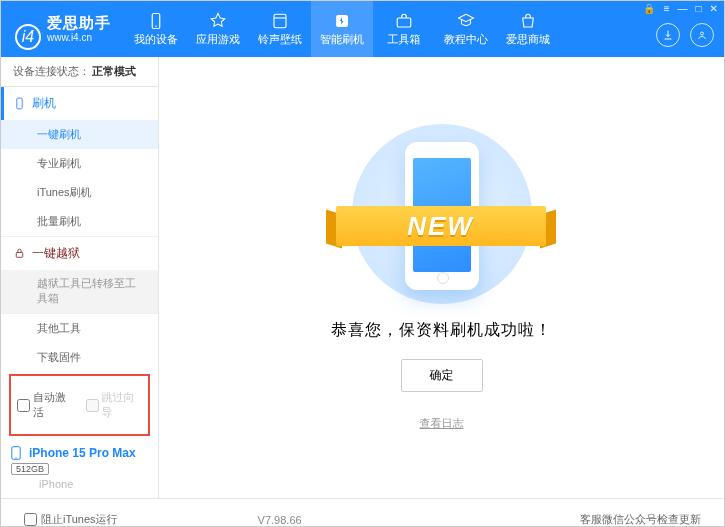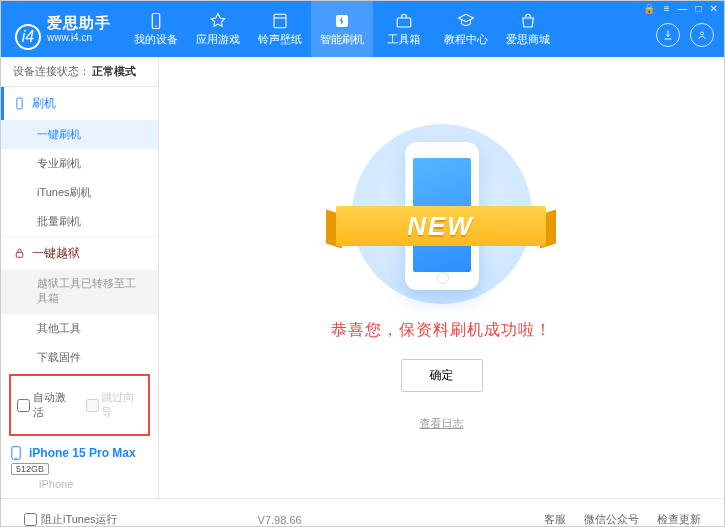--- a/index.html
+++ b/index.html
@@ -46,27 +46,27 @@
 .circle-bg { position: absolute; width: 180px; height: 180px; left: 10px; top: 0; border-radius: 50%; background: radial-gradient(circle at 50% 45%, #e8f3ff 0%, #d3e9ff 60%, #c6e2ff 100%); }
 .phone { position: absolute; left: 63px; top: 18px; width: 74px; height: 148px; background: #fff; border-radius: 12px; box-shadow: 0 8px 20px rgba(30,120,230,0.25); }
 .phone::before { content: ""; position: absolute; left: 8px; right: 8px; top: 16px; bottom: 18px; background: linear-gradient(160deg,#55b5ff,#2d8eff); border-radius: 2px; }
 .phone::after { content: ""; position: absolute; left: 50%; bottom: 6px; width: 10px; height: 10px; margin-left: -5px; border: 1px solid #ddd; border-radius: 50%; }
 .badge-new { position: absolute; left: -6px; top: 82px; width: 210px; }
 .ribbon { background: linear-gradient(180deg,#ffd24a,#ffb820); height: 40px; display: flex; align-items: center; justify-content: center; position: relative; border-radius: 2px; }
 .ribbon::before, .ribbon::after { content: ""; position: absolute; top: 6px; width: 16px; height: 34px; background: #e69a00; z-index: -1; }
 .ribbon::before { left: -10px; transform: skewY(18deg); }
 .ribbon::after { right: -10px; transform: skewY(-18deg); }
 .ribbon span { font-size: 26px; font-weight: 900; font-style: italic; color: #fff; letter-spacing: 2px; text-shadow: 0 2px 0 #e69a00; }
-.success-text { font-size: 16px; color: #ef4444; margin-bottom: 18px; letter-spacing: 1px; }
+.success-text { font-size: 16px; color: #000000; margin-bottom: 18px; letter-spacing: 1px; }
 .ok-btn { border: 1px solid #ccc; background: #fff; padding: 7px 28px; font-size: 12px; cursor: pointer; border-radius: 2px; }
 .log-link { margin-top: 24px; font-size: 11px; color: #999; cursor: pointer; text-decoration: underline; }
 .footer { height: 42px; border-top: 1px solid #e5e5e5; display: flex; align-items: center; padding: 0 23px; font-size: 11px; color: #666; }
 .footer label { display: flex; align-items: center; gap: 4px; cursor: pointer; }
 .footer .ver { margin-left: 140px; color: #888; }
-.footer .right { margin-left: auto; display: flex; gap: 18px; }
+.footer .right { margin-left: auto; display: flex; }
 .footer .right span { cursor: pointer; }
 </style>
 </head>
 <body>
 
 <div class="header">
   <div class="logo-area">
     <div class="logo-circle">i4</div>
     <div class="logo-text">
       <div class="t1">爱思助手</div>

